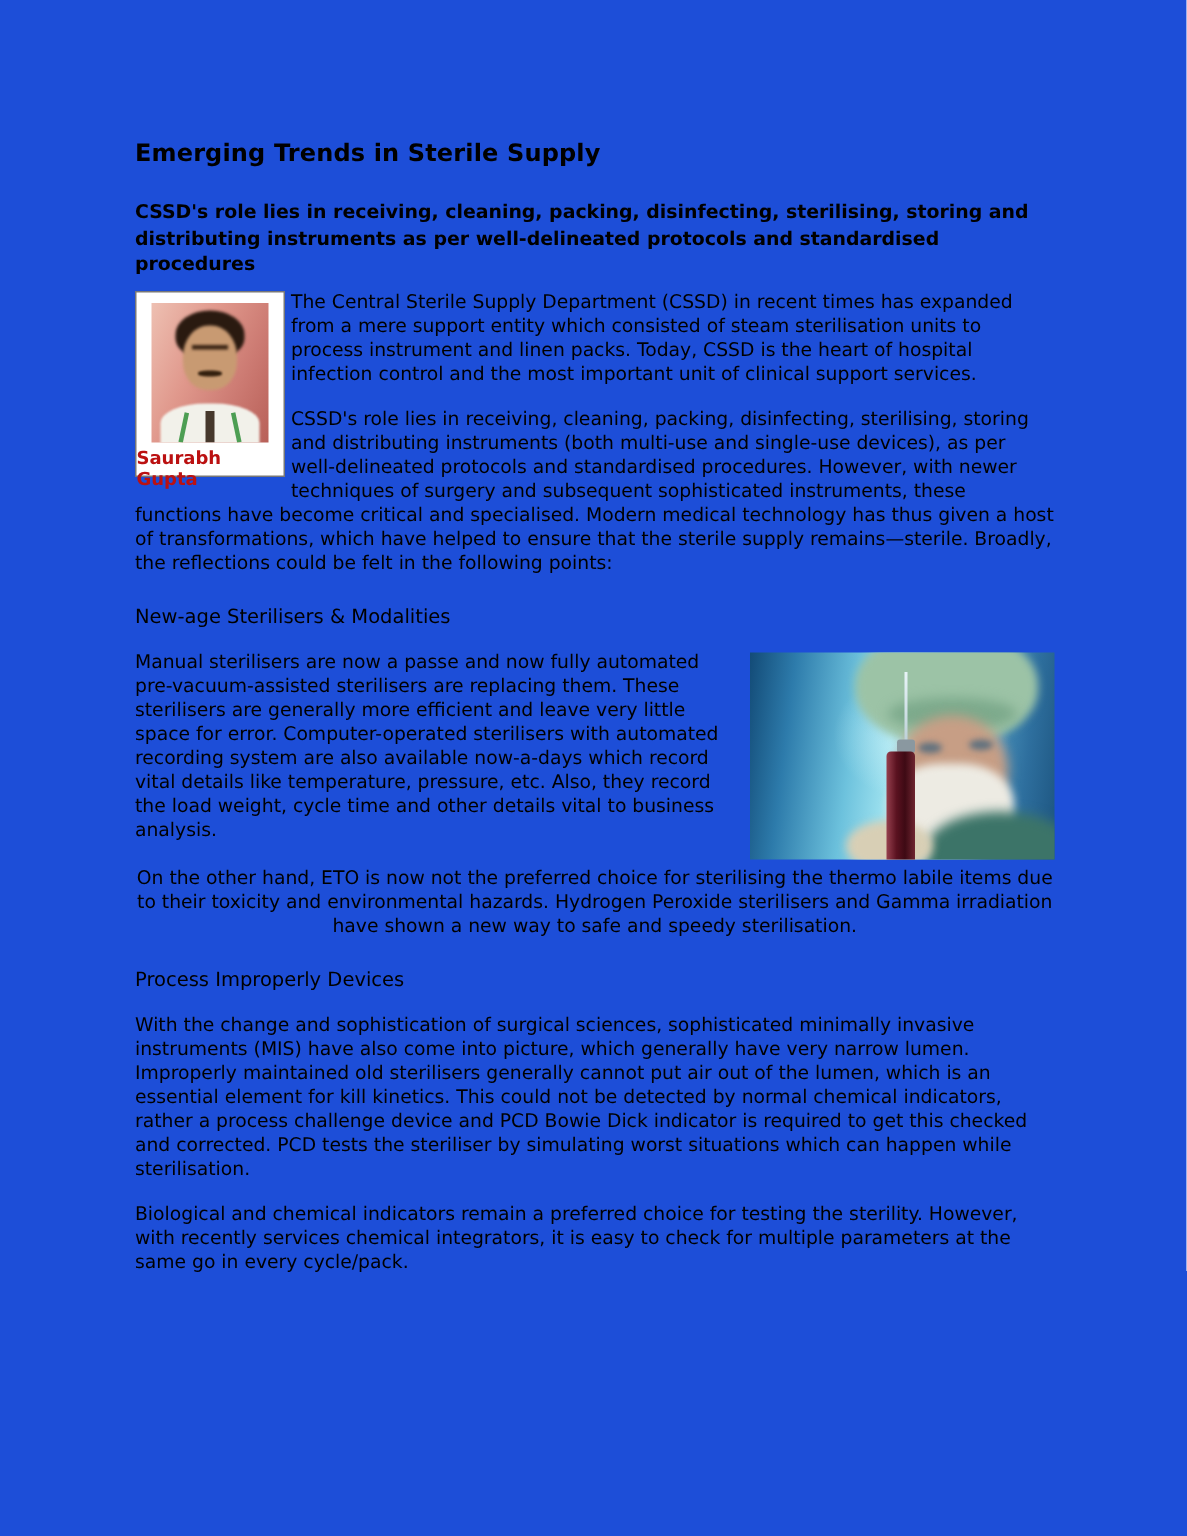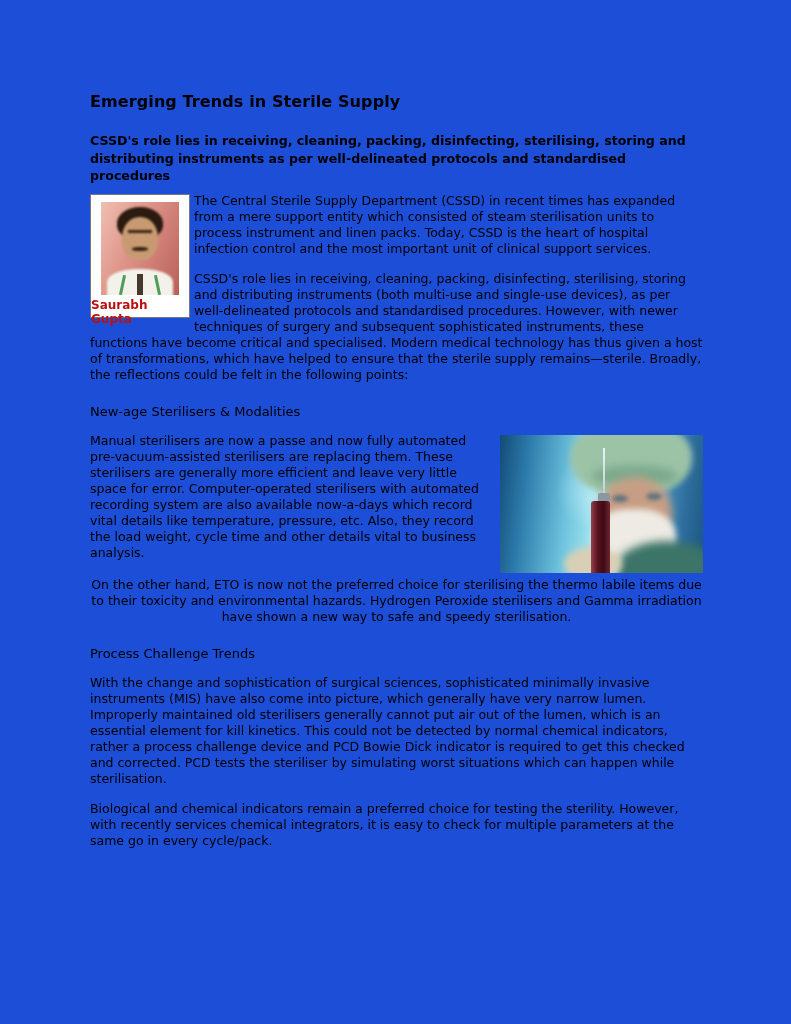--- a/index.html
+++ b/index.html
@@ -211,21 +211,21 @@
           <div class="needle"></div>
           <div class="hub"></div>
           <div class="barrel"></div>
         </div>
 
         <p class="para">Manual sterilisers are now a passe and now fully automated pre-vacuum-assisted sterilisers are replacing them. These sterilisers are generally more efficient and leave very little space for error. Computer-operated sterilisers with automated recording system are also available now-a-days which record vital details like temperature, pressure, etc. Also, they record the load weight, cycle time and other details vital to business analysis.</p>
 
         <p class="para clear">On the other hand, ETO is now not the preferred choice for sterilising the thermo labile items due to their toxicity and environmental hazards. Hydrogen Peroxide sterilisers and Gamma irradiation have shown a new way to safe and speedy sterilisation.</p>
       </div>
 
-      <h2 class="section-heading">Process Challenge Trends</h2>
+      <h2 class="section-heading">Process Improperly Devices</h2>
 
       <p class="para">With the change and sophistication of surgical sciences, sophisticated minimally invasive instruments (MIS) have also come into picture, which generally have very narrow lumen. Improperly maintained old sterilisers generally cannot put air out of the lumen, which is an essential element for kill kinetics. This could not be detected by normal chemical indicators, rather a process challenge device and PCD Bowie Dick indicator is required to get this checked and corrected. PCD tests the steriliser by simulating worst situations which can happen while sterilisation.</p>
 
 
       <p class="para">Biological and chemical indicators remain a preferred choice for testing the sterility. However, with recently services chemical integrators, it is easy to check for multiple parameters at the same go in every cycle/pack.</p>
 
 
     </div>
   </div>
 </div>

